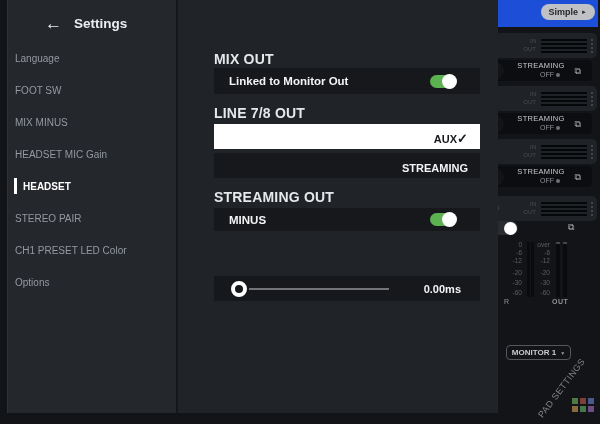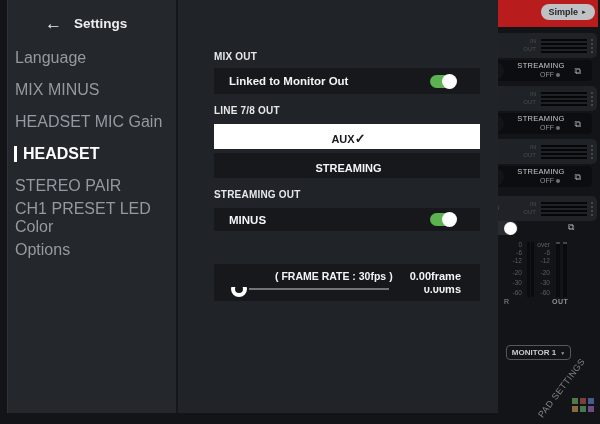--- a/index.html
+++ b/index.html
@@ -6,45 +6,45 @@
   html,body { width:600px; height:424px; overflow:hidden; }
   body { font-family:"Liberation Sans", sans-serif; background:#121418; position:relative; }
 
   
   .settings-panel{position:absolute;left:7px;top:0;width:491px;height:413px;display:flex;border-left:1px solid #2e3237;}
   .sidebar{width:170px;background:#24272c;border-right:2px solid #15171a;position:relative;}
   .sb-header{height:40px;display:flex;align-items:center;padding-left:37px;gap:12px;padding-top:6px;}
   .back{color:#eceef0;font-size:17px;line-height:1;cursor:pointer;}
   .sb-title{color:#eceef0;font-size:13.5px;font-weight:600;}
   .sb-nav{padding-top:2px;}
-  .sb-item{height:32px;display:flex;align-items:center;padding-left:7px;font-size:16px;color:#9599a0;position:relative;cursor:pointer;}
+  .sb-item{height:32px;display:flex;align-items:center;padding-left:7px;font-size:10px;color:#9599a0;position:relative;cursor:pointer;}
   .sb-item.sel{color:#ffffff;font-weight:700;padding-left:15px;}
   .sb-item.sel::before{content:"";position:absolute;left:6px;top:8px;width:3px;height:16px;background:#fff;}
 
   .main{flex:1;background:#202327;position:relative;}
   .content{position:absolute;left:36px;top:0;width:266px;height:100%;}
-  .sec-label{position:absolute;left:0;font-size:10px;font-weight:700;color:#e6e8ea;letter-spacing:.2px;}
+  .sec-label{position:absolute;left:0;font-size:14px;font-weight:700;color:#e6e8ea;letter-spacing:.2px;}
   .row{position:absolute;left:0;width:266px;background:#16181b;display:flex;align-items:center;color:#f3f4f5;font-weight:700;font-size:11.5px;}
   .row-toggle{justify-content:space-between;padding:0 24px 0 15px;}
-  .opt{font-size:11px;justify-content:center;padding:4px 12px 0 15px;cursor:pointer;}
+  .opt{font-size:11px;justify-content:flex-end;padding:4px 12px 0 15px;cursor:pointer;}
   .opt.sel{background:#ffffff;color:#17191c;}
   .check{font-size:13px;font-weight:700;color:#1a1c1f;}
   .toggle{width:26px;height:13px;border-radius:7px;background:#5cb151;position:relative;cursor:pointer;flex-shrink:0;}
   .toggle .knob{position:absolute;right:-1px;top:-1px;width:15px;height:15px;border-radius:50%;background:#fff;}
   .row-slider{padding:0 19px 0 17px;margin-top:40px;}
   .sl-knob{width:16px;height:16px;border:4px solid #fff;border-radius:50%;background:transparent;flex-shrink:0;cursor:pointer;}
   .sl-track{height:2px;width:140px;background:#717478;margin-left:2px;}
   .sl-val{margin-left:auto;font-size:11px;}
   .row-frame{justify-content:flex-end;gap:17px;padding-right:19px;}
   .fr-label{font-size:10.5px;}
   .fr-val{font-size:11px;}
 
   
   .right-panel{position:absolute;left:498px;top:0;width:102px;height:424px;background:#131417;overflow:hidden;}
-  .topbar{position:absolute;left:0;top:0;width:100px;height:27px;background:#b91c1c;}
+  .topbar{position:absolute;left:0;top:0;width:100px;height:27px;background:#1d4ed8;}
   .pill{position:absolute;right:3px;top:4px;height:16px;border-radius:8px;background:#bfc1c4;color:#26282b;font-size:9px;font-weight:700;display:flex;align-items:center;gap:3px;padding:0 8px;cursor:pointer;}
   .pill .pl-arrow{font-size:6px;}
   .mcard{position:absolute;left:-8px;width:107px;height:25px;border-radius:5px;background:#1f2226;display:flex;align-items:center;padding-left:30px;}
   .mio{width:16px;text-align:right;font-size:6px;line-height:1.3;color:#4a4e53;}
   .mbars{flex:1;margin:0 4px 0 5px;}
   .mbars i{display:block;height:2px;background:#050608;margin:2px 0;}
   .mdots{width:2px;height:14px;margin-right:4px;background:repeating-linear-gradient(#43464a 0 2px,transparent 2px 4px);}
   .frag{position:absolute;left:4px;top:8px;font-size:7px;color:#53565b;}
   .srow{position:absolute;left:-8px;width:102px;height:21px;border-radius:4px;background:#0c0d10;overflow:hidden;display:flex;align-items:center;justify-content:center;cursor:pointer;}
   .notch{position:absolute;left:-4px;top:50%;transform:translateY(-50%);width:18px;height:18px;border-radius:50%;background:#131417;}
@@ -210,20 +210,21 @@
 </div>
 
 <div class="settings-panel">
   <div class="sidebar">
     <div class="sb-header">
       <span class="back">←</span>
       <span class="sb-title">Settings</span>
     </div>
     <div class="sb-nav">
       <div class="sb-item">Language</div>
+      <div class="sb-item">FOOT SW</div>
       <div class="sb-item">MIX MINUS</div>
       <div class="sb-item">HEADSET MIC Gain</div>
       <div class="sb-item sel">HEADSET</div>
       <div class="sb-item">STEREO PAIR</div>
       <div class="sb-item">CH1 PRESET LED Color</div>
       <div class="sb-item">Options</div>
     </div>
   </div>
 
   <div class="main">
@@ -250,19 +251,15 @@
         <span>MINUS</span>
         <span class="toggle">
             <span class="knob"></span>
           </span>
       </div>
       <div class="row row-slider" style="top:236px;height:25px">
         <span class="sl-knob"></span>
         <span class="sl-track"></span>
         <span class="sl-val">0.00ms</span>
       </div>
-      <div class="row row-frame" style="top:264px;height:23px">
-        <span class="fr-label">( FRAME RATE : 30fps )</span>
-        <span class="fr-val">0.00frame</span>
-      </div>
     </div>
   </div>
 </div>
 
 </body></html>

